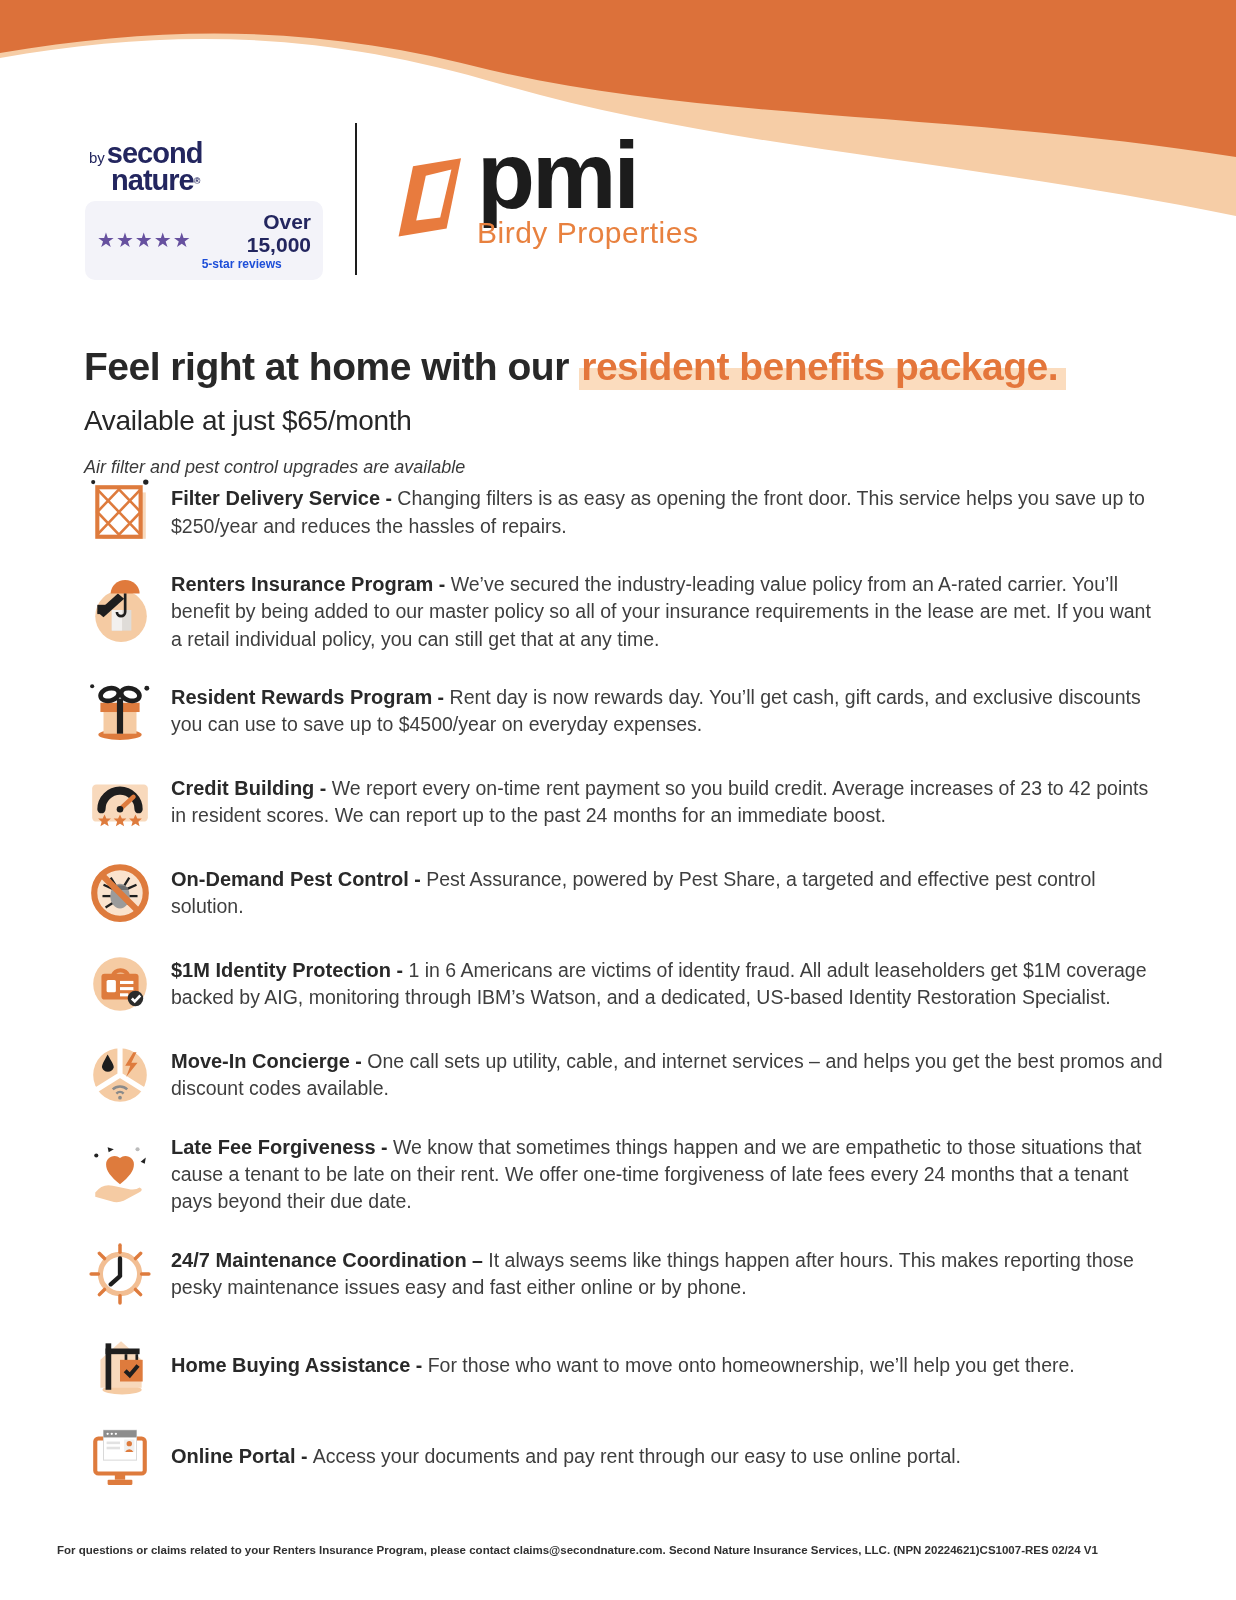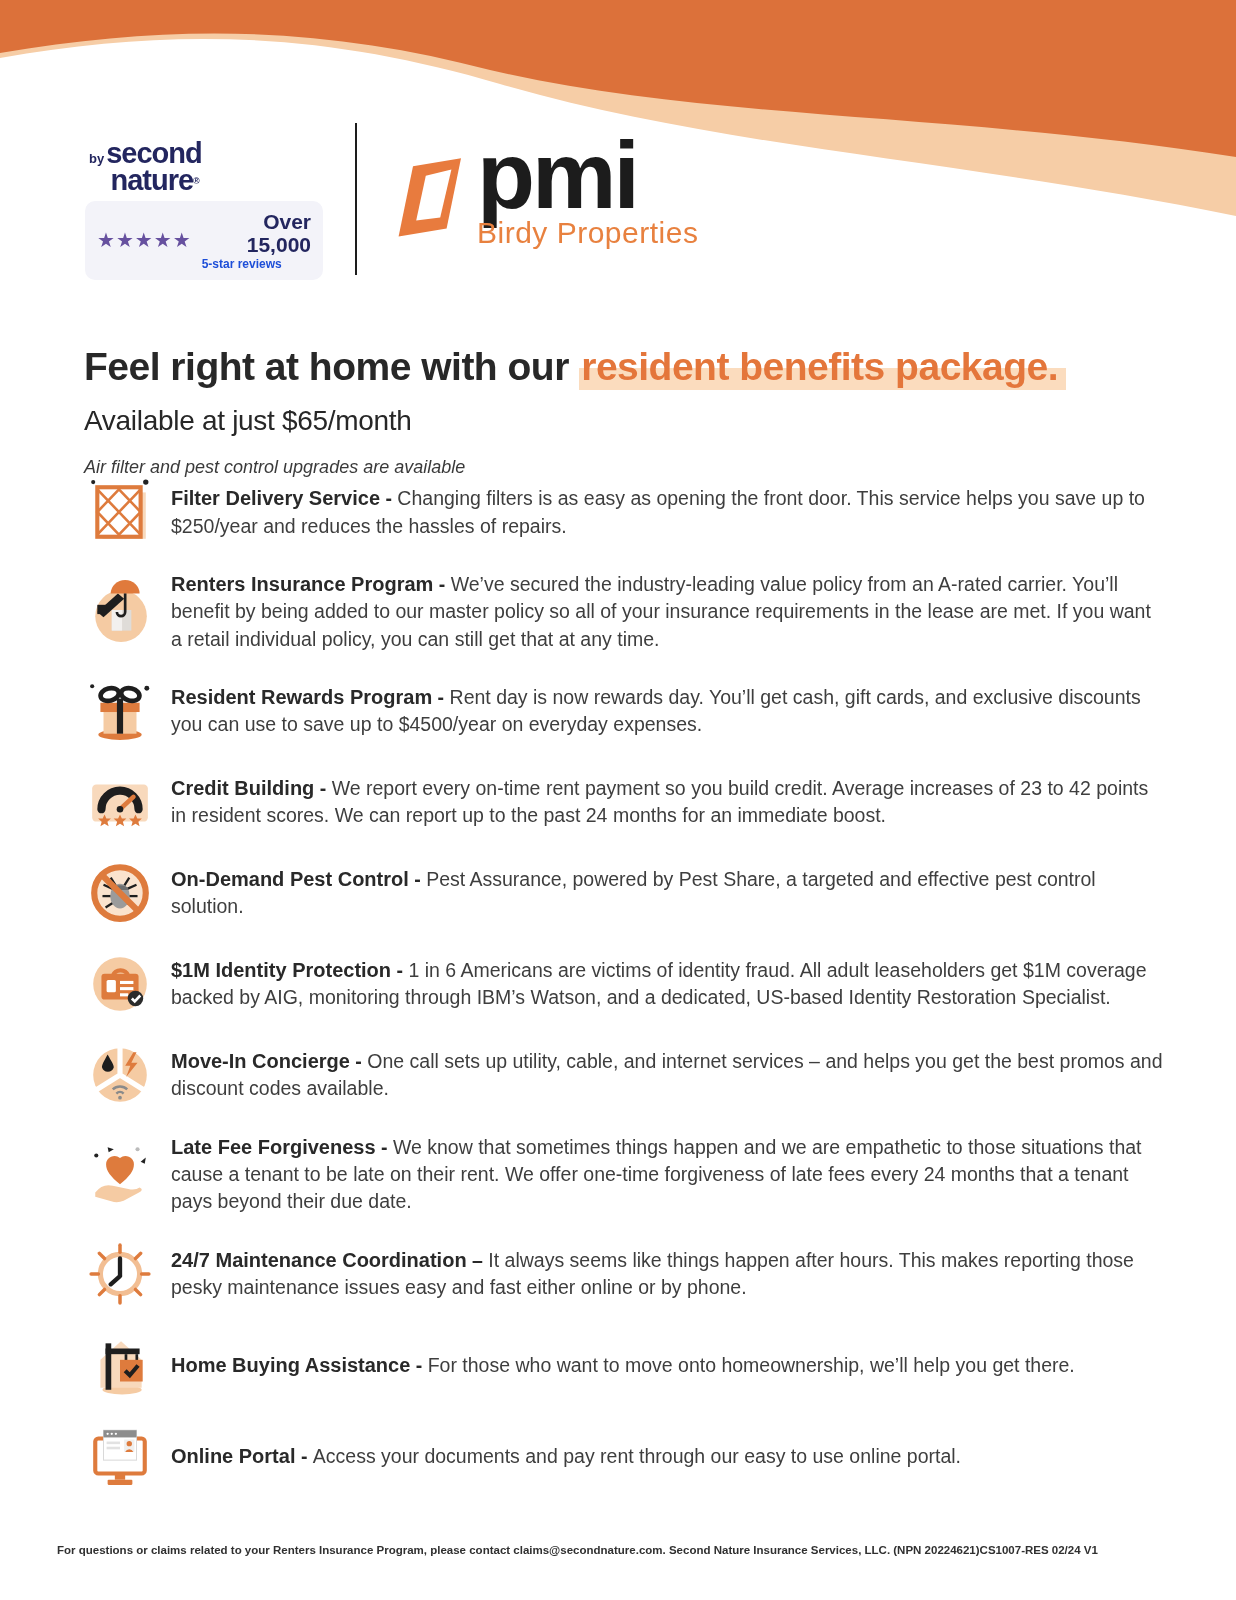--- a/index.html
+++ b/index.html
@@ -17,21 +17,21 @@
   .rbp-lockup { display:flex; align-items:flex-start; }
   .rbp-diamonds { position:relative; width:120px; height:126px; flex:0 0 auto; }
   .d { position:absolute; transform:rotate(45deg); }
   .d-teal  { width:82px; height:82px; left:6px;  top:8px;  background:#57B9AE; border-radius:16px; }
   .d-blue  { width:82px; height:82px; left:22px; top:30px; background:#62BFE4; border-radius:16px; }
   .d-purple{ width:90px; height:90px; left:14px; top:16px; background:#66509F; border-radius:20px; }
   .rbp-text { position:absolute; inset:0; display:flex; align-items:center; justify-content:center;
               color:#fff; font-weight:bold; font-size:40px; letter-spacing:-1px; }
   .rbp-text sup { font-size:11px; margin-top:-18px; }
   .by-brand { margin-left:4px; margin-top:22px; color:#23265F; font-weight:bold; line-height:0.92; }
-  .by-brand .by { font-size:13px; font-weight:bold; margin-right:2px; }
+  .by-brand .by { font-size:15px; font-weight:normal; margin-right:2px; }
   .by-brand .big { font-size:29px; letter-spacing:-1px; }
   .by-brand .line2 { text-align:right; padding-right:2px; }
   .by-brand sup { font-size:9px; }
   .reviews-badge { margin-top:8px; background:#F3F3F9; border-radius:10px; padding:9px 12px;
                    display:flex; align-items:center; gap:10px; width:fit-content; }
   .stars { color:#66509F; font-size:20px; letter-spacing:1px; line-height:1; }
   .rev-l1 { color:#23265F; font-weight:bold; font-size:21px; line-height:1.1;text-align:right; }
   .rev-l2 { color:#1d4ed8; font-weight:bold; font-size:12px; }
   .logo-divider { width:2px; height:152px; background:#1d1d1d; margin:0 32px; flex:0 0 auto; }
   .pmi-block { display:grid; grid-template-columns:88px auto; column-gap:0; align-items:center; }

